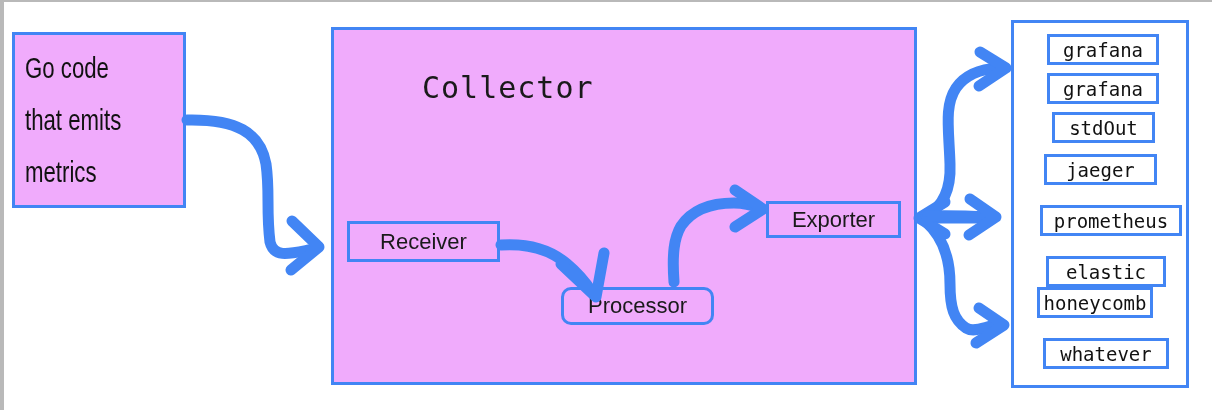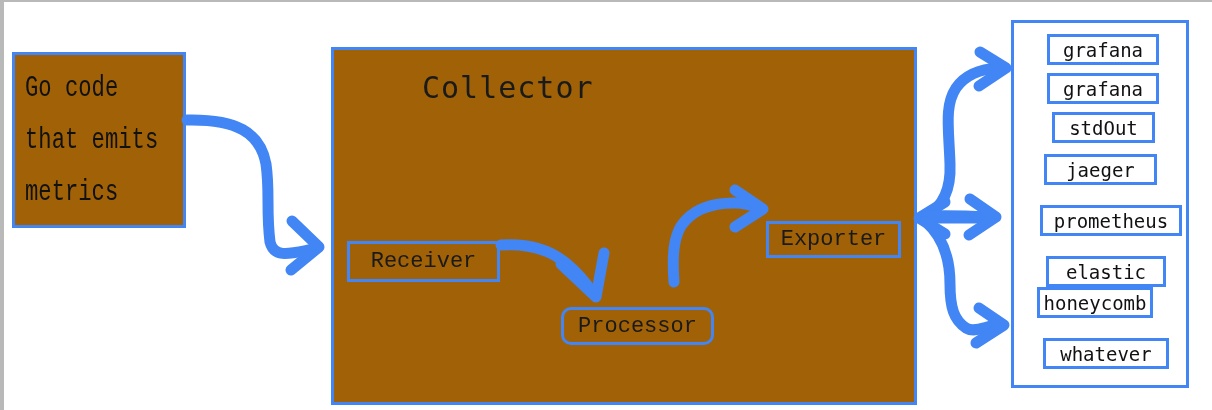--- a/index.html
+++ b/index.html
@@ -17,29 +17,28 @@
     height: 410px;
     background: #ffffff;
     overflow: hidden;
     border-top: 2px solid #b9b9b9;
     border-left: 4px solid #b9b9b9;
     box-sizing: border-box;
   }
   .box {
     position: absolute;
     box-sizing: border-box;
-    background: #a16207;
+    background: #f0abfc;
     border: 3px solid #4285f4;
     display: flex;
     align-items: center;
     justify-content: center;
     color: #1a1a1a;
-    font-family: Liberation Mono, monospace;
+    font-family: Liberation Sans, sans-serif;
     white-space: pre;
-    margin-top: 20px;
   }
   
   #src-box {
     left: 8px;
     top: 30px;
     width: 174px;
     height: 176px;
     flex-direction: column;
     align-items: flex-start;
     justify-content: center;

